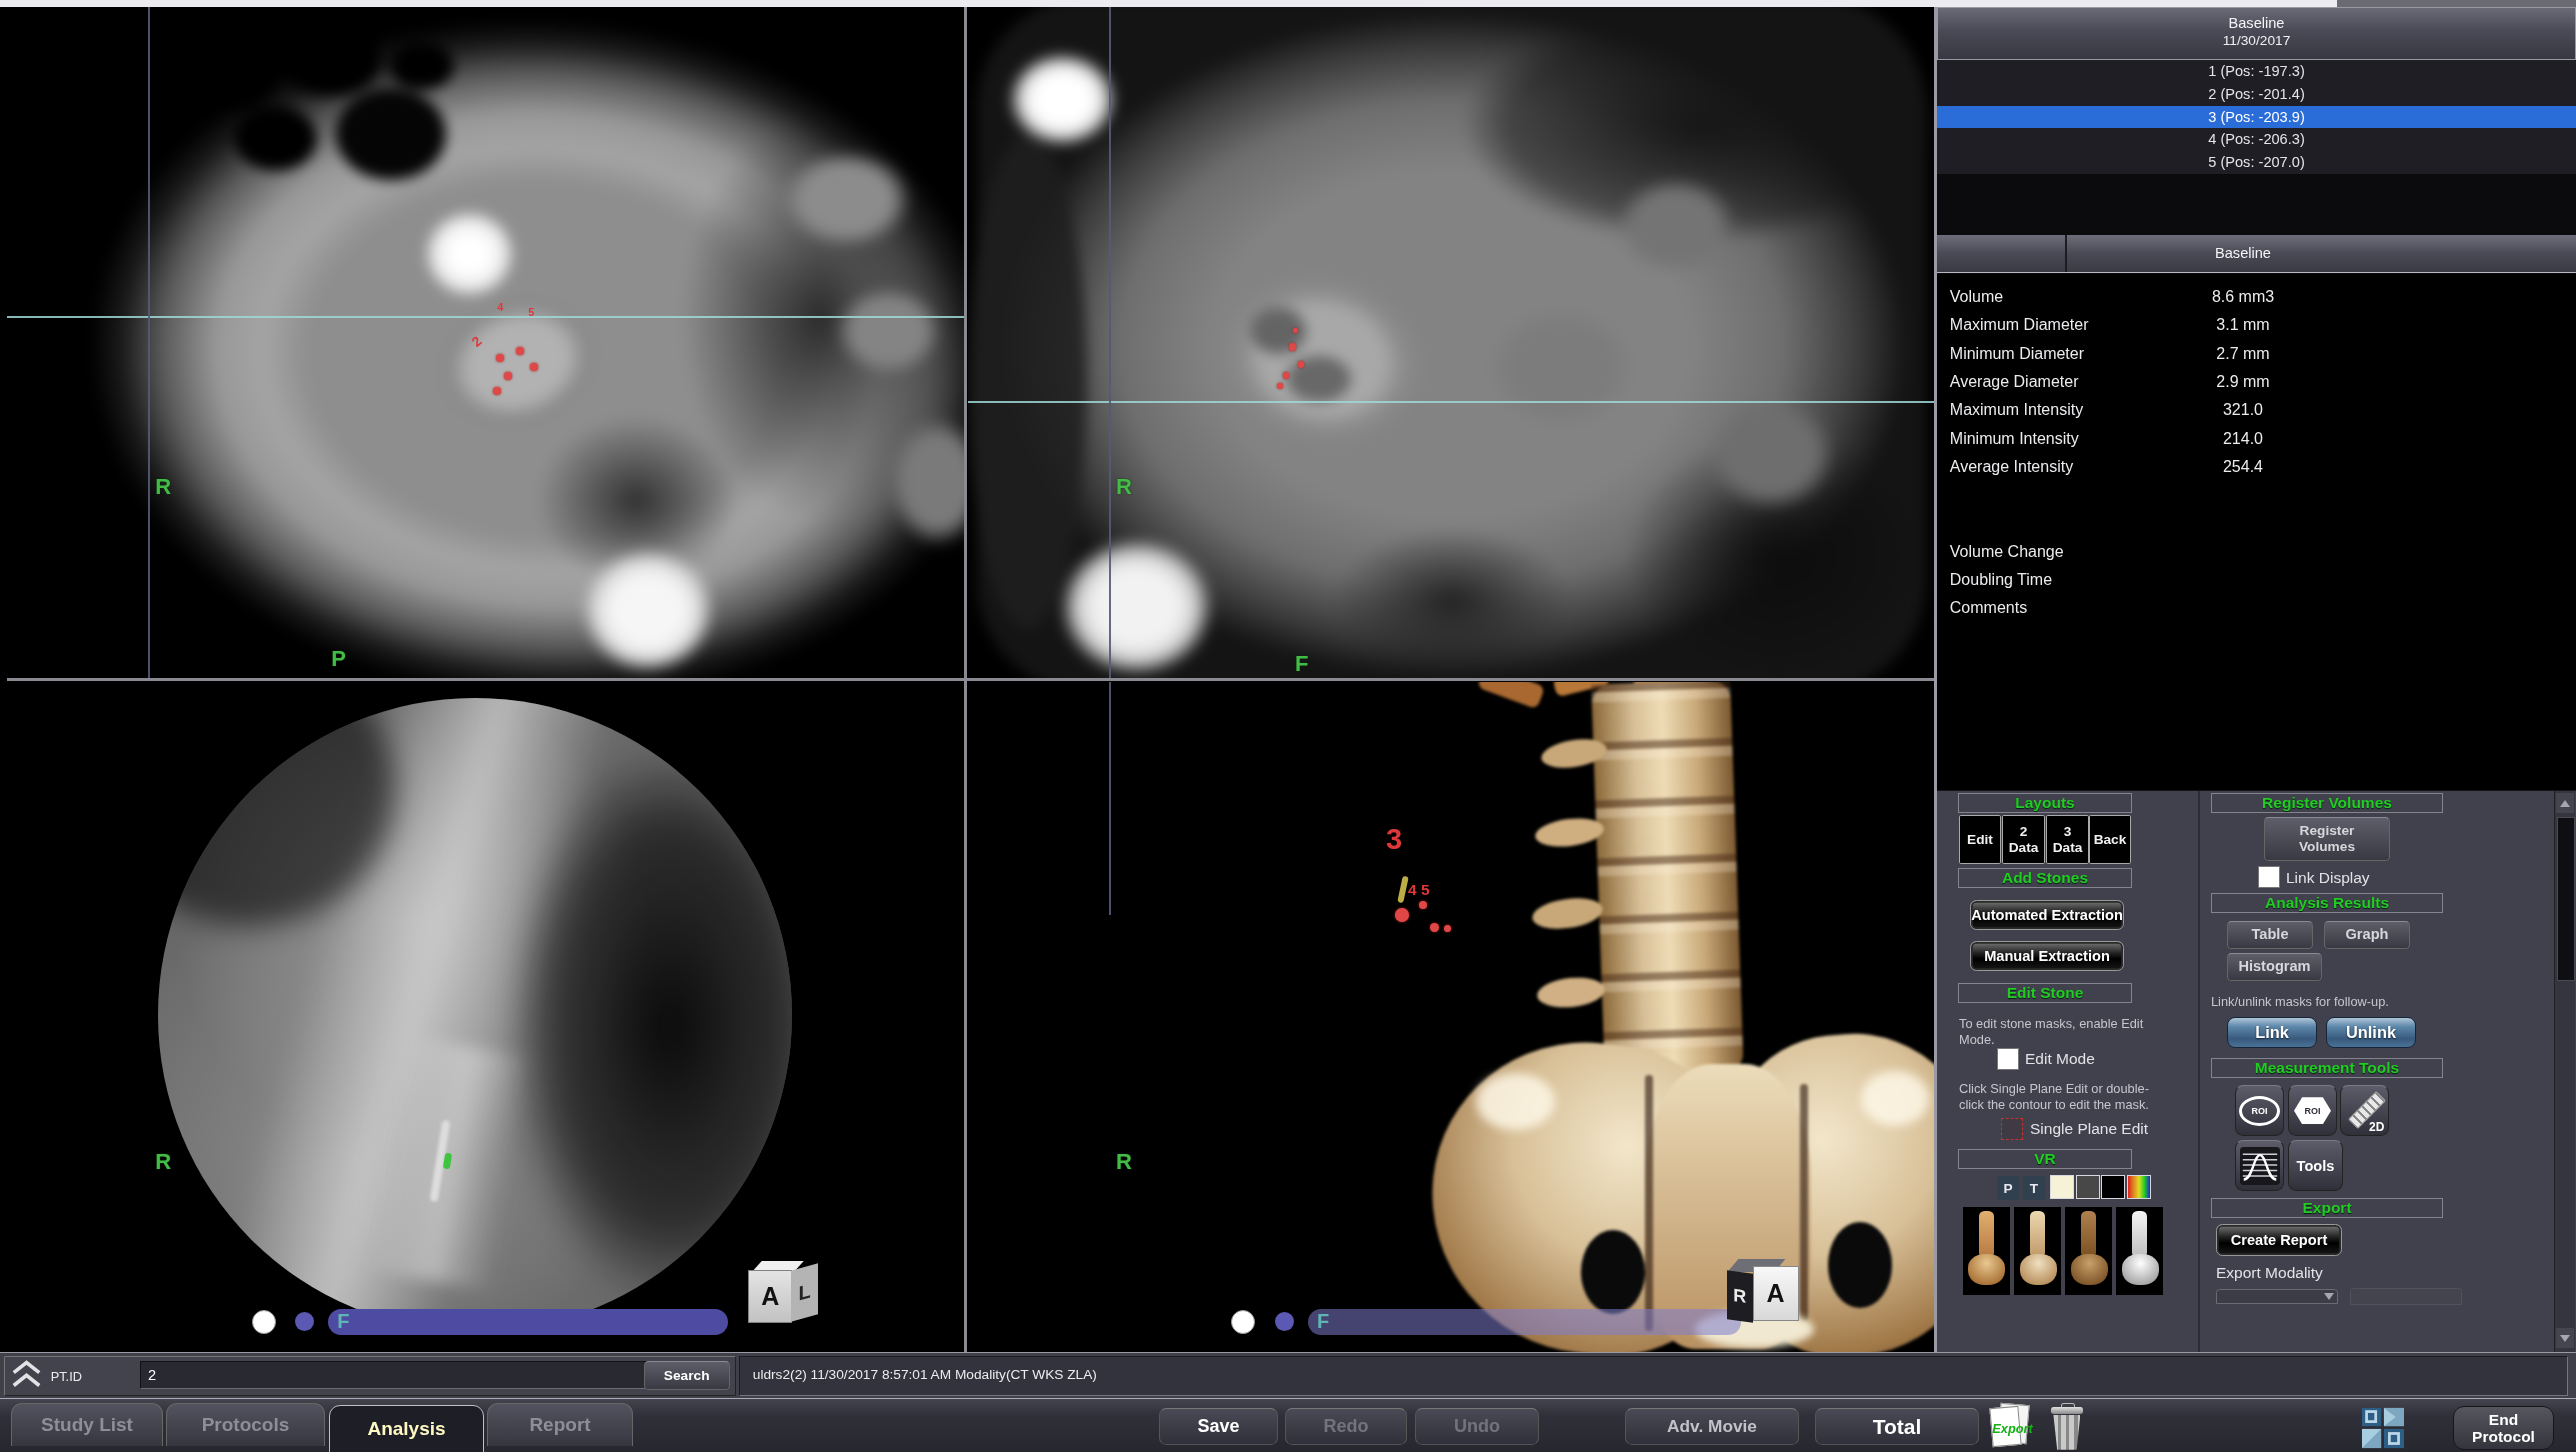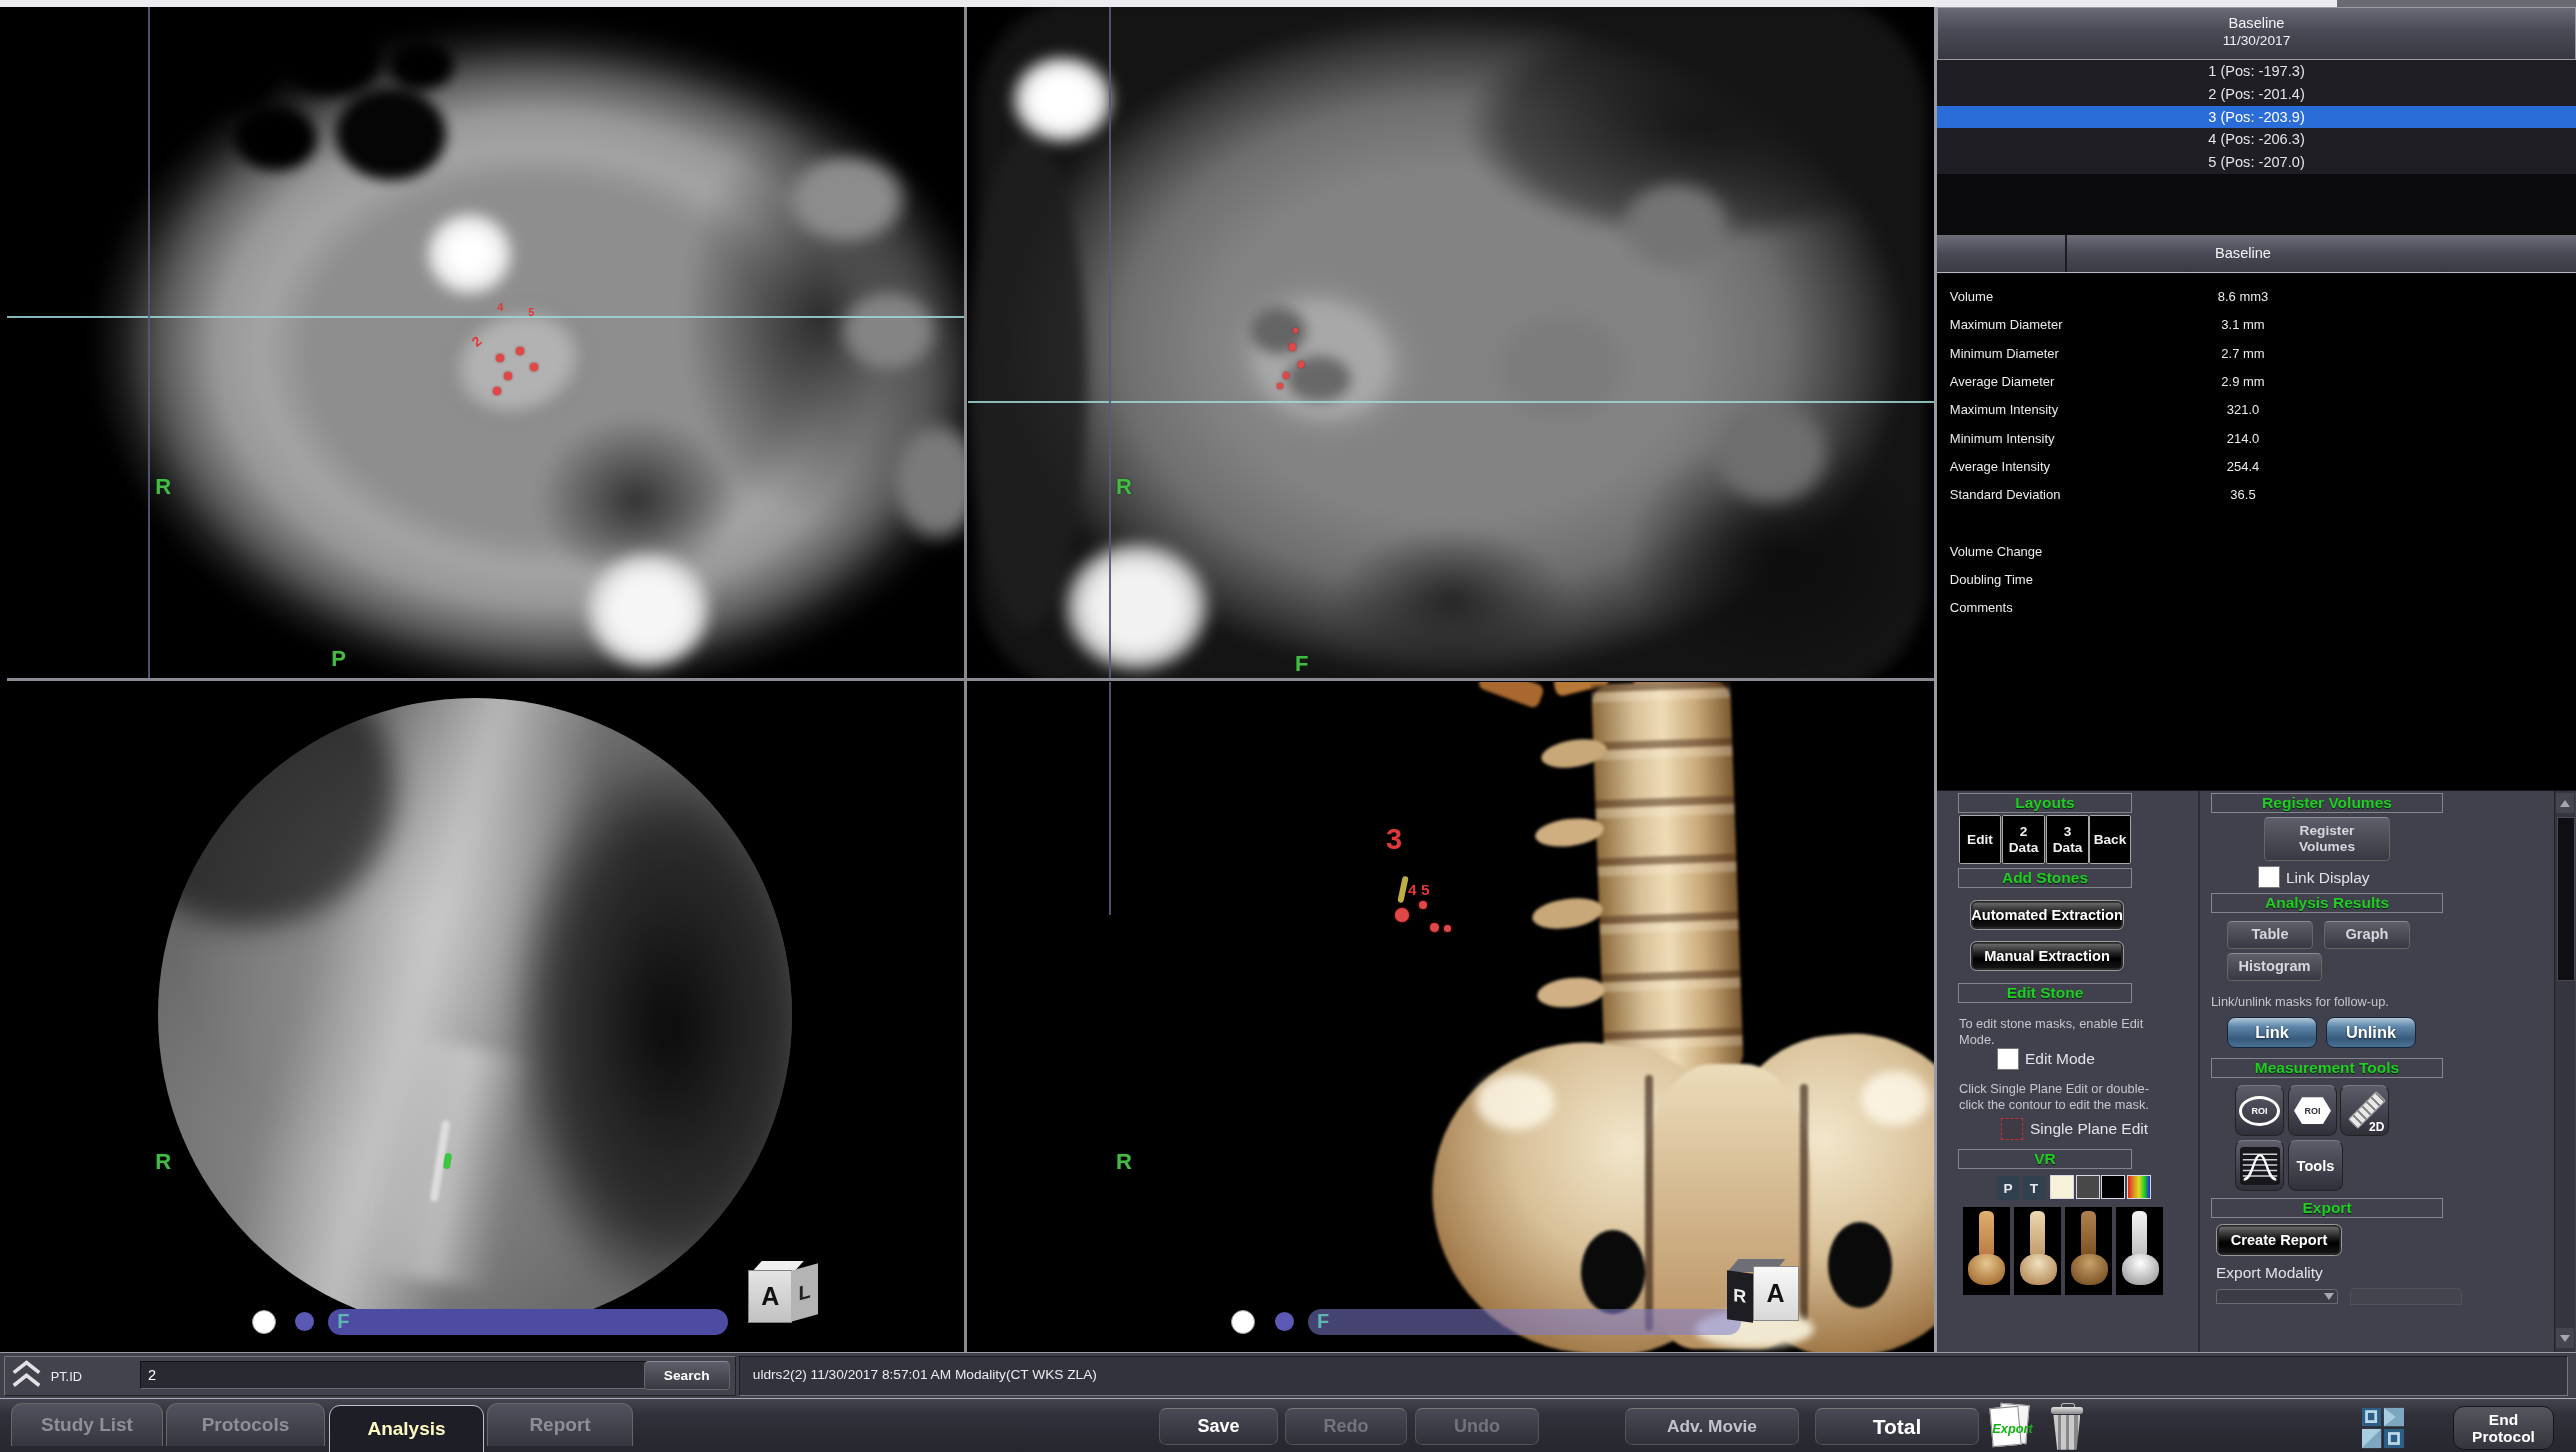--- a/index.html
+++ b/index.html
@@ -21,21 +21,21 @@
   
   #right-panel{position:absolute;left:1937px;top:7.3px;width:639px;height:1345px;background:#0b0b0e;}
   .sess-hdr{position:absolute;left:0;top:0;width:637px;height:51px;border:0.9px solid #9a9aa2;
             background:linear-gradient(180deg,#6a6a76 0%,#4a4a56 45%,#383842 100%);text-align:center;}
   .slice-row{position:absolute;left:0;width:639px;height:23px;line-height:23px;text-align:center;
              font-size:14.6px;color:#e4e4ea;background:#1e1e24;border-bottom:0.9px solid #0a0a0c;}
   .slice-row.selected{background:#2a6cd8;color:#fff;}
   .res-hdr{position:absolute;left:0;width:639px;height:37px;
            background:linear-gradient(180deg,#6e6e7a 0%,#4a4a56 50%,#3a3a44 100%);
            border-bottom:1.8px solid #b8b8c2;}
-  .res-row{position:absolute;left:0;width:639px;height:28px;line-height:28px;font-size:13px;color:#ececeF;}
+  .res-row{position:absolute;left:0;width:639px;height:28px;line-height:28px;font-size:16px;color:#ececeF;}
   .res-label{position:absolute;left:12.8px;}
   .res-value{position:absolute;left:128px;width:356px;text-align:center;}
   
   #tools{position:absolute;left:0;top:783px;width:639px;height:561px;background:#41414d;border-top:1.8px solid #15151a;}
   .sec-h{position:absolute;border:0.9px solid #84848e;color:#22cc22;font-weight:bold;font-size:15.5px;
          text-align:center;line-height:18px;text-shadow:0 0.9px 0.9px #021;}
   .sq-btn{position:absolute;background:#000;border:0.9px solid #aaa;border-radius:1.8px;color:#f0f0f0;
           font-size:13.7px;font-weight:bold;display:flex;align-items:center;justify-content:center;
           text-align:center;white-space:pre-line;line-height:15.5px;}
   .blk-btn{position:absolute;background:linear-gradient(180deg,#777 0%,#222 40%,#000 60%,#181818 100%);
@@ -269,24 +269,20 @@
           <span class="res-value">321.0</span>
         </div>
       <div class="res-row" style="top:151px;">
           <span class="res-label">Minimum Intensity</span>
           <span class="res-value">214.0</span>
         </div>
       <div class="res-row" style="top:179px;">
           <span class="res-label">Average Intensity</span>
           <span class="res-value">254.4</span>
         </div>
-      <div class="res-row" style="top:207px;">
-          <span class="res-label">Standard Deviation</span>
-          <span class="res-value">36.5</span>
-        </div>
       <div class="res-row" style="top:264px;">
           <span class="res-label">Volume Change</span>
           <span class="res-value"></span>
         </div>
       <div class="res-row" style="top:320px;">
           <span class="res-label">Comments</span>
           <span class="res-value"></span>
         </div>
       <div class="res-row" style="top:292px;">
           <span class="res-label">Doubling Time</span>

